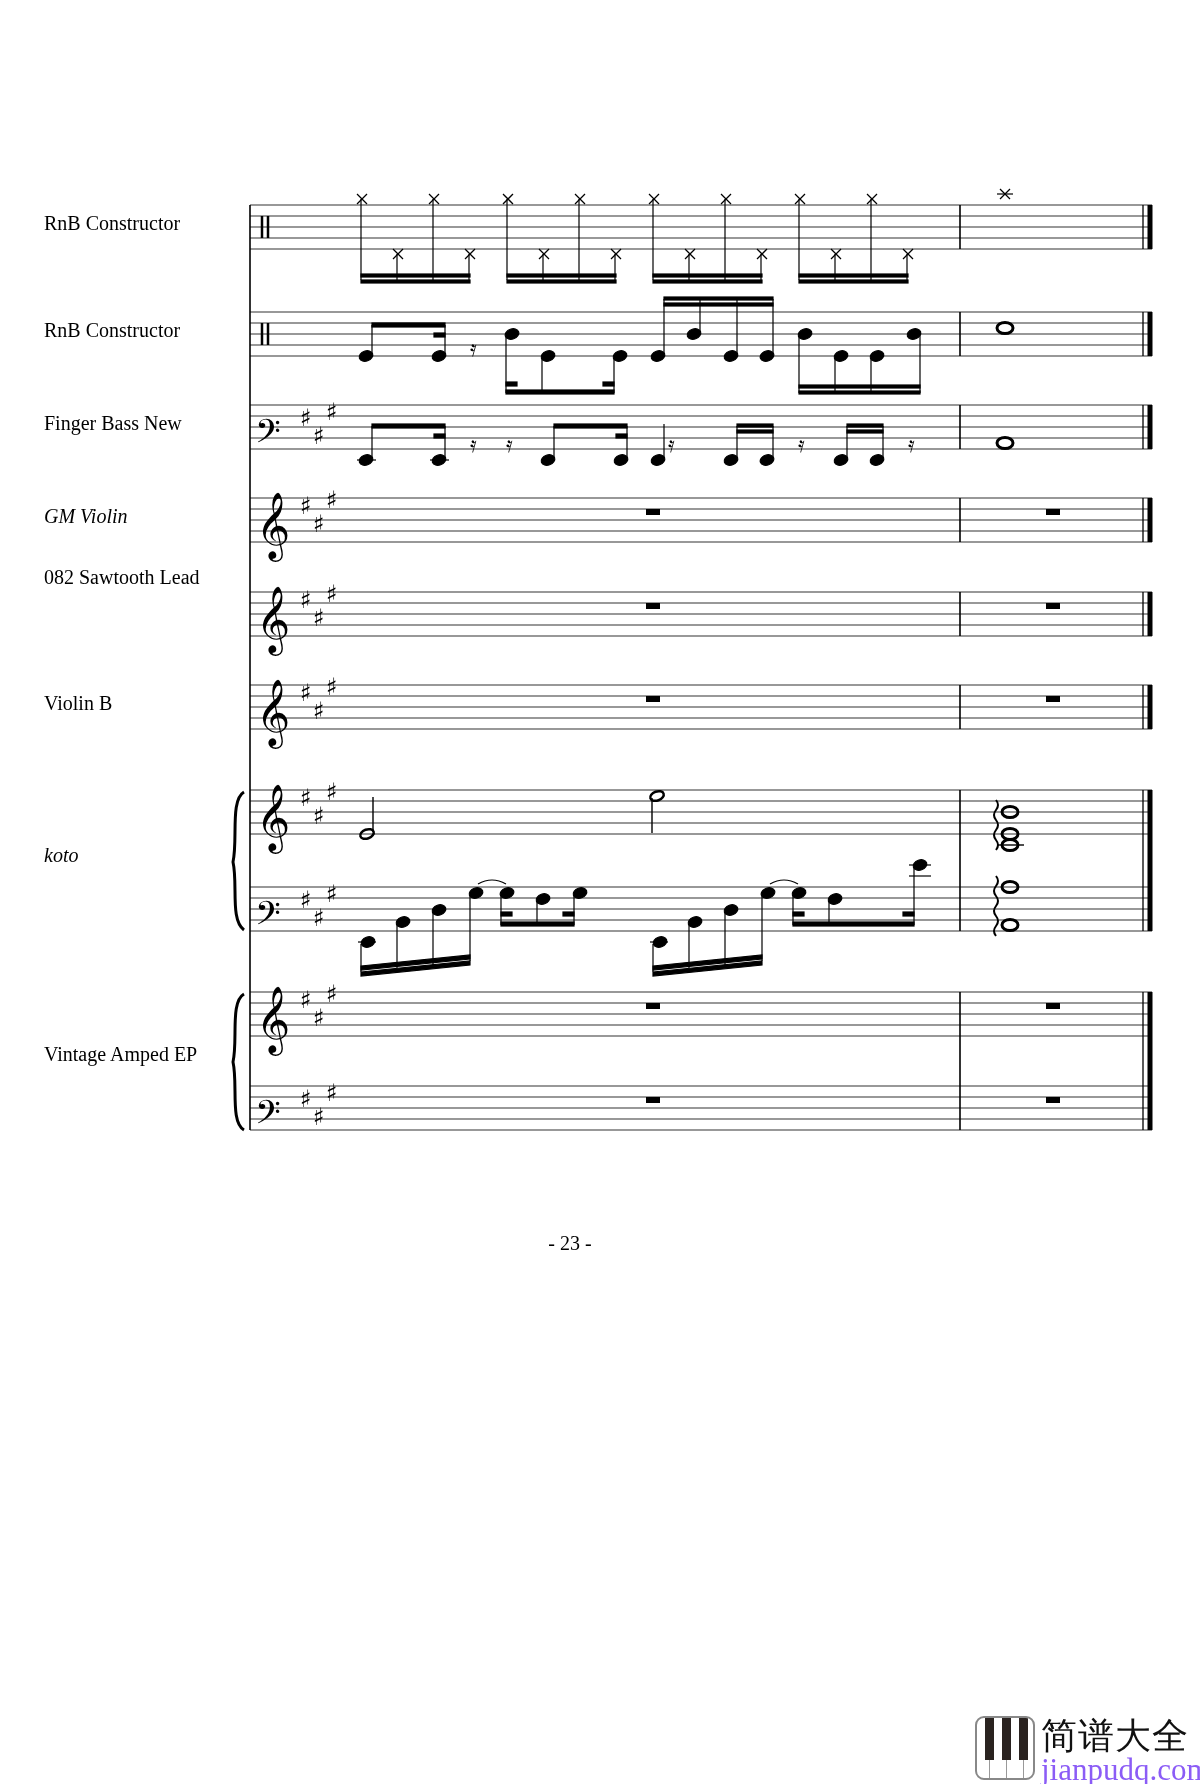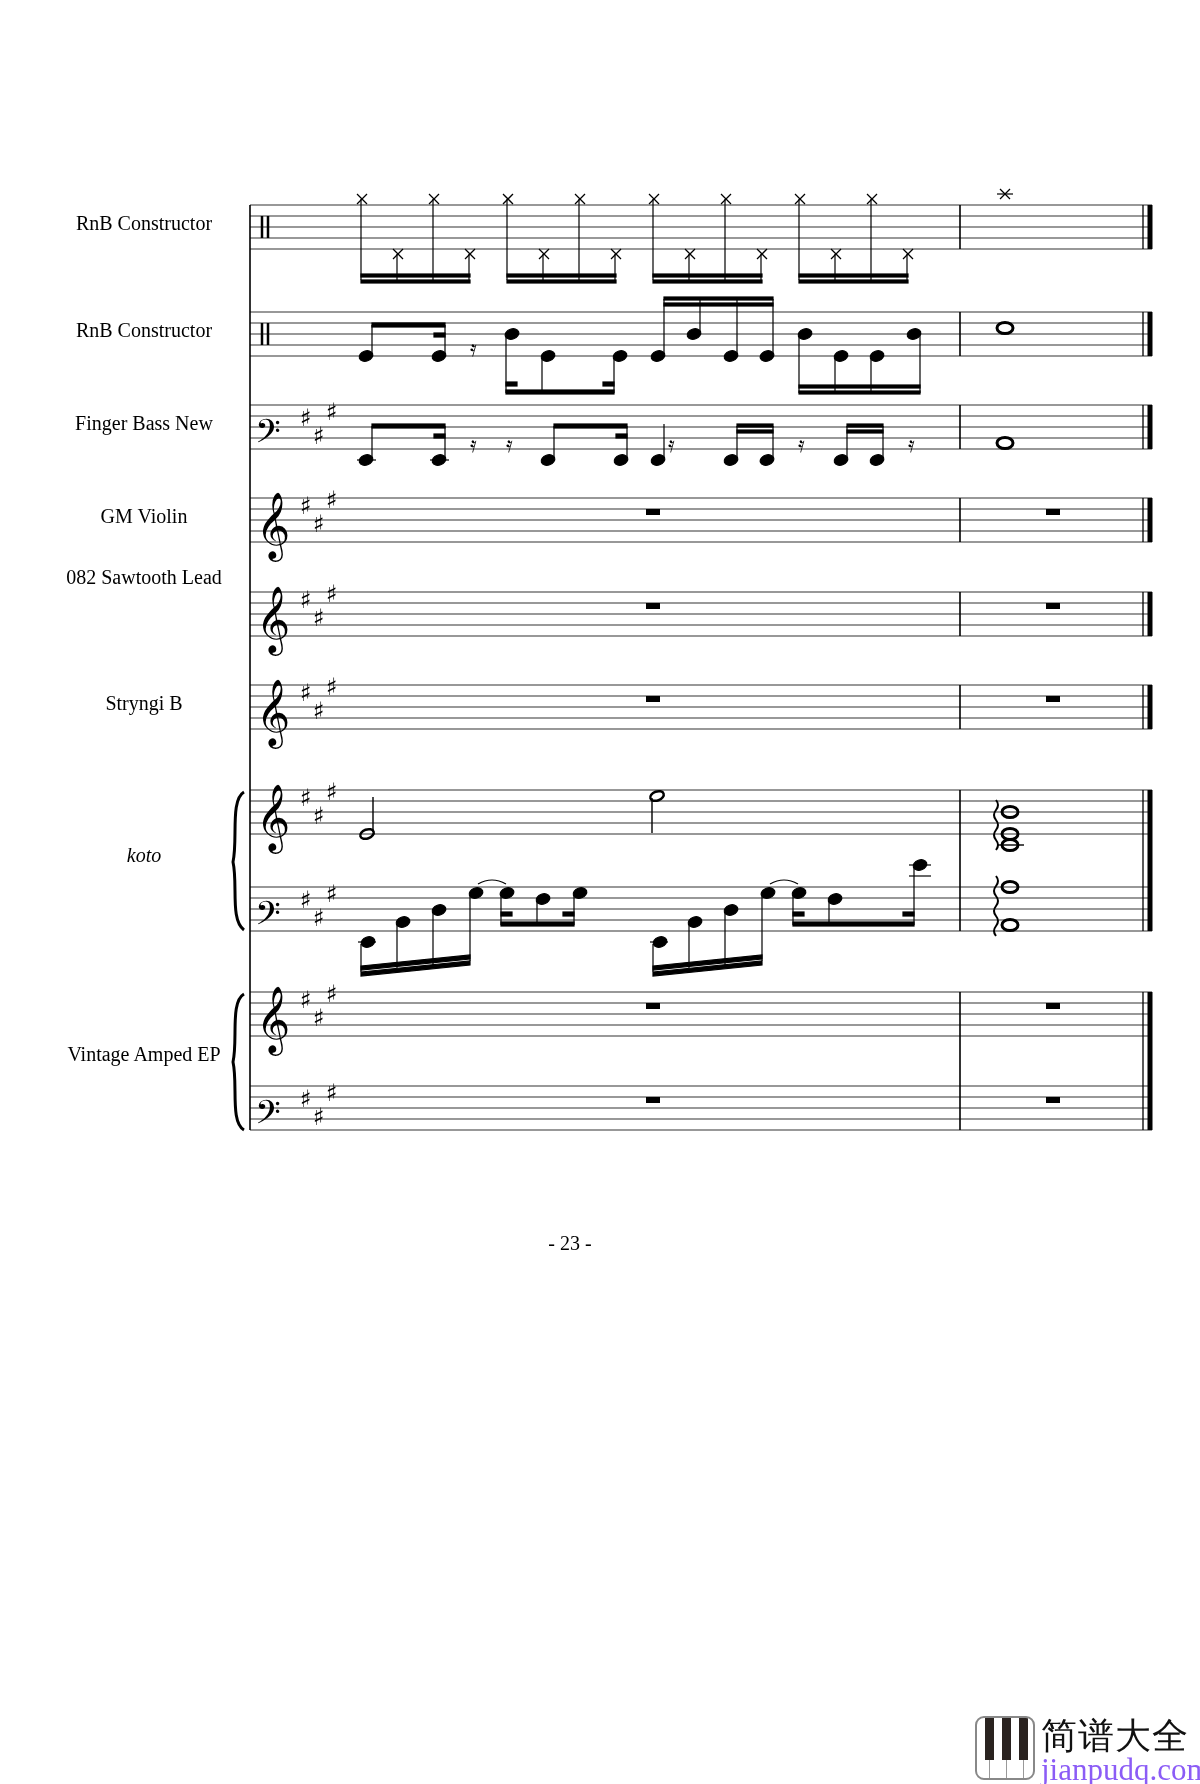--- a/index.html
+++ b/index.html
@@ -1,36 +1,36 @@
 <!DOCTYPE html>
 <html><head>
 <meta charset="utf-8">
 <style>
   html, body { margin:0; padding:0; background:#ffffff; }
   body { width:1200px; height:1784px; position:relative; overflow:hidden;
          font-family:"Liberation Serif", serif; color:#000; }
-  .label { position:absolute; font-size:20px; text-align:center; width:200px; left:44px; white-space:nowrap; }
+  .label { position:absolute; font-size:20px; text-align:left; width:200px; left:44px; white-space:nowrap; }
   #score { position:absolute; left:0; top:0; }
   .pagenum { position:absolute; top:1232px; left:0; width:1140px; text-align:center; font-size:20px; }
   .logo { position:absolute; left:975px; top:1716px; width:260px; height:64px; }
   .logo-keys { position:absolute; left:0; top:0; width:60px; height:64px; border:2px solid #888; border-radius:9px; background:#fff; box-sizing:border-box; overflow:hidden; }
   .logo-keys .bk { position:absolute; top:0; width:9px; height:42px; background:#2a2320; }
   .logo-keys .ln { position:absolute; top:42px; width:1px; height:22px; background:#999; }
   .logo-cn { position:absolute; left:66px; top:-4px; font-family:"DejaVu Sans", sans-serif; font-size:36px; letter-spacing:1px; color:#111; }
   .logo-url { position:absolute; left:66px; top:36px; font-family:Liberation Serif, serif; font-size:31px; color:#8b5cf6; }
 </style>
 </head>
 <body>
 
 <div class="label" style="top:212px;">RnB Constructor</div>
 <div class="label" style="top:319px;">RnB Constructor</div>
 <div class="label" style="top:412px;">Finger Bass New</div>
-<div class="label" style="top:505px;">GM Violin</div>
+<div class="label" style="top:505px;font-style:italic;">GM Violin</div>
 <div class="label" style="top:566px;">082 Sawtooth Lead</div>
-<div class="label" style="top:692px;">Stryngi B</div>
+<div class="label" style="top:692px;">Violin B</div>
 <div class="label" style="top:844px;font-style:italic;">koto</div>
 <div class="label" style="top:1043px;">Vintage Amped EP</div>
 
 <svg id="score" width="1200" height="1784" viewBox="0 0 1200 1784" xmlns="http://www.w3.org/2000/svg">
   <defs>
     <g id="staff5">
       <line x1="0" y1="0" x2="902" y2="0"></line>
       <line x1="0" y1="11" x2="902" y2="11"></line>
       <line x1="0" y1="22" x2="902" y2="22"></line>
       <line x1="0" y1="33" x2="902" y2="33"></line>

